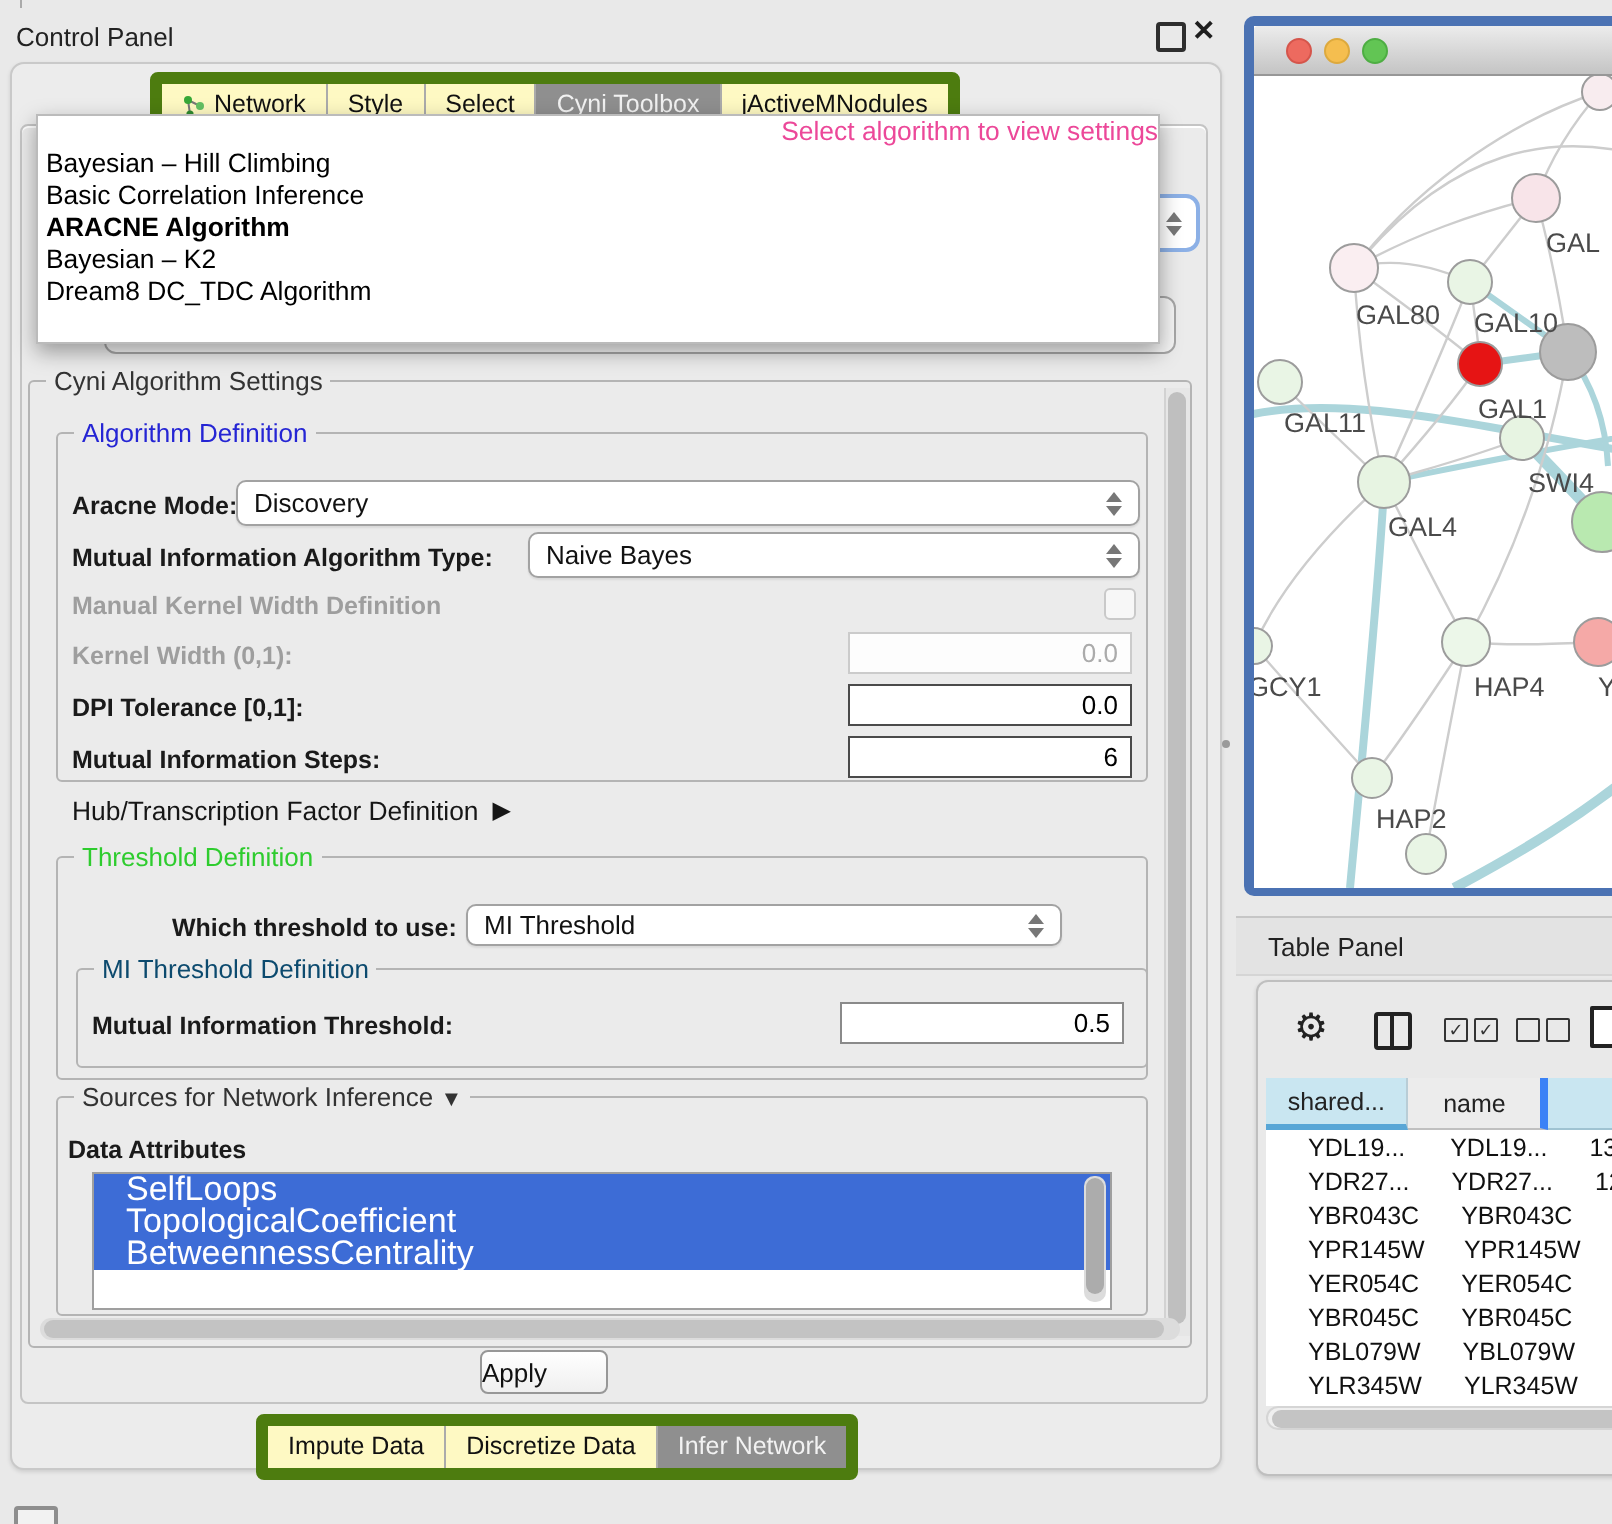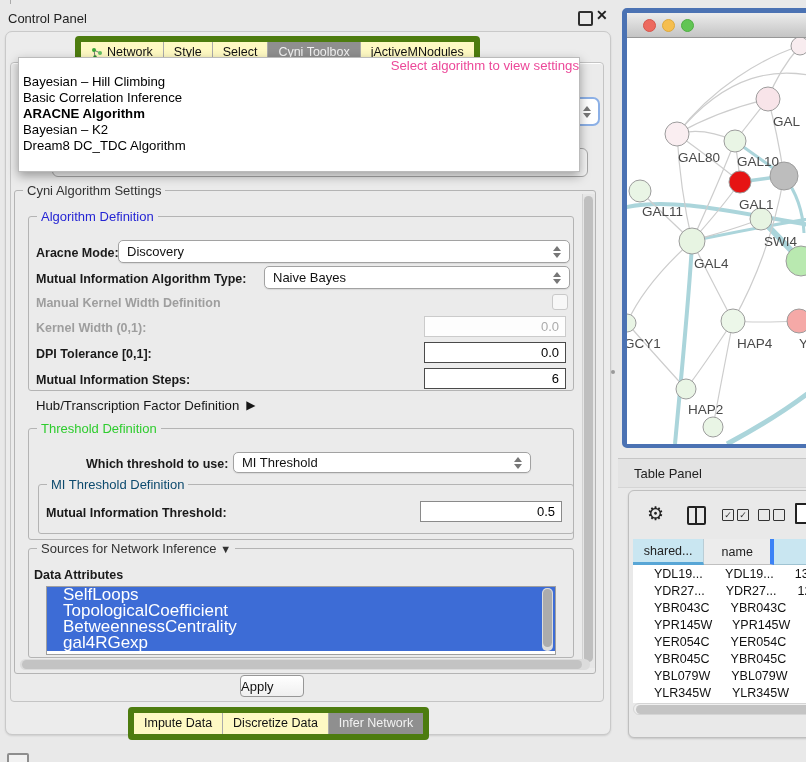--- a/index.html
+++ b/index.html
@@ -158,21 +158,20 @@
     <span class="legend">
       <span>Sources for Network Inference</span>
       <span style="font-size:11px">▼</span>
     </span>
   </div>
   <div class="lbl" style="left:34px;top:568px;z-index:3">Data Attributes</div>
   <div class="listbox" style="left:46px;top:586px;width:508px;height:67px">
     <div class="li" style="background:#3D6CD6;width:494px">SelfLoops</div>
     <div class="li" style="background:#3D6CD6;width:494px">TopologicalCoefficient</div>
     <div class="li" style="background:#3D6CD6;width:494px">BetweennessCentrality</div>
-    <div class="li" style="background:#3D6CD6;width:494px">gal4RGexp</div>
     <div class="abs" style="left:495px;top:1px;width:11px;height:63px;background:#DCDCDC;border-radius:5px">
         <div style="position:absolute;left:1px;top:1px;width:9px;height:58px;background:#ACACAC;border-radius:5px"></div>
       </div>
   </div>
   <div class="sbh" style="left:20px;top:659px;width:570px;height:11px">
       <div class="th" style="left:2px;width:560px"></div>
     </div>
 
   <div class="btn" style="left:240px;top:675px;width:62px;height:20px">
     <span>Apply</span>

